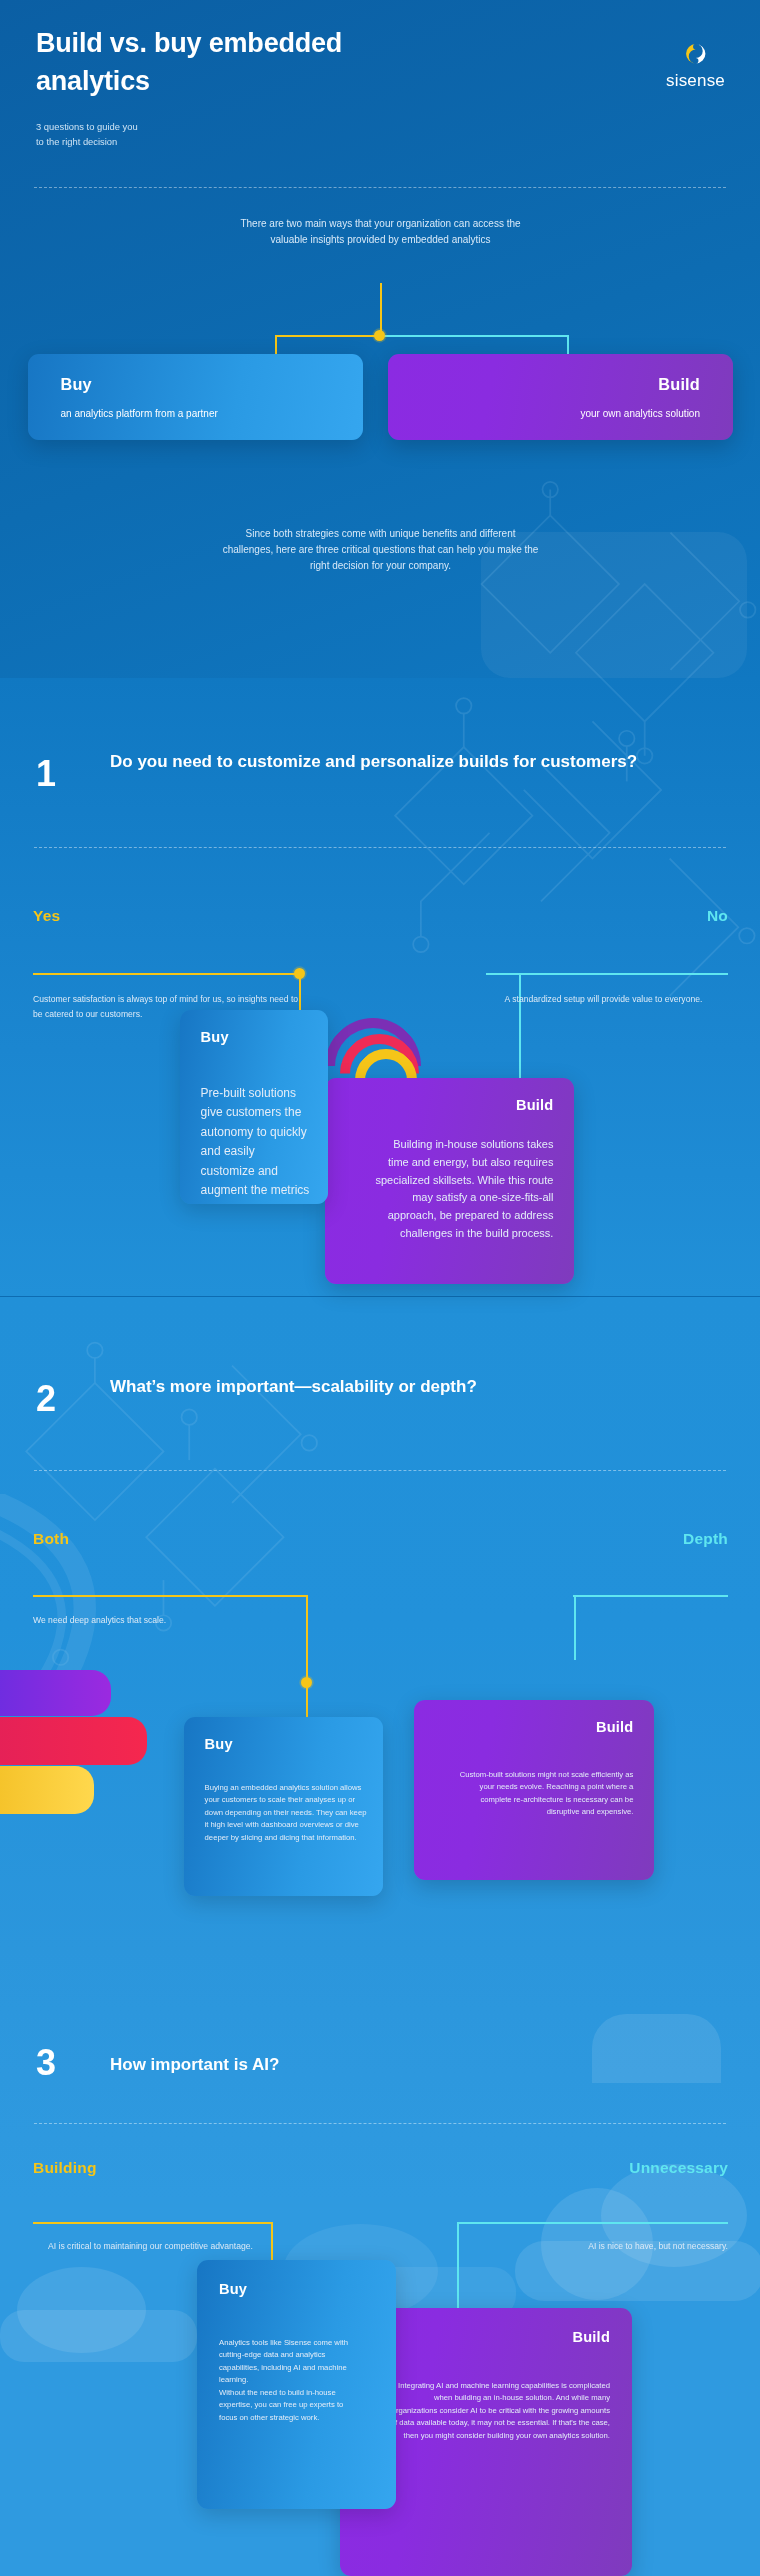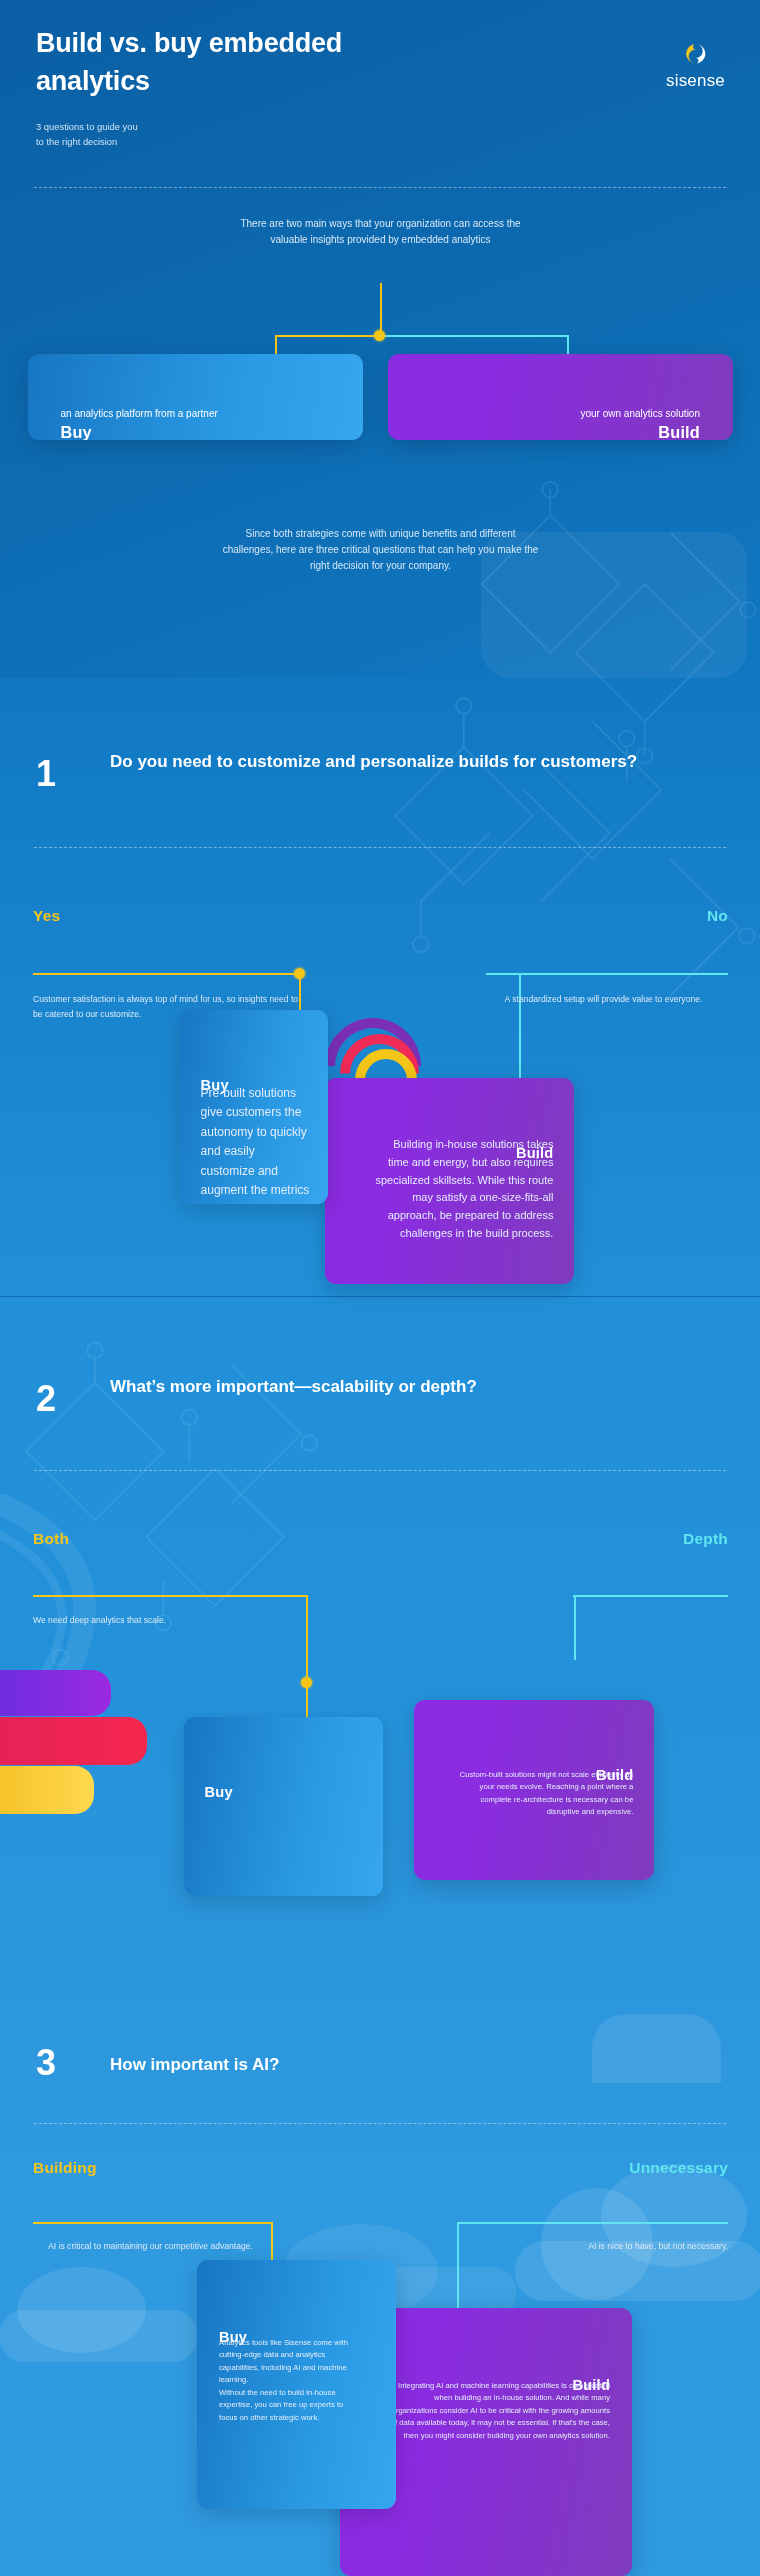--- a/index.html
+++ b/index.html
@@ -94,21 +94,21 @@
   }
   .card-buy {
     background: linear-gradient(100deg, #1776c4 0%, #2a9ae4 62%, #35a6ef 100%);
     box-shadow: 0 6.9px 22px rgba(0,0,0,.16);
   }
   .card-build {
     background: linear-gradient(100deg, #8b2be2 0%, #8a2ce0 30%, #7f3bbd 100%);
     box-shadow: 0 6.9px 22px rgba(0,0,0,.18);
   }
   .card-title {
-    font-weight: 700; color: #ffffff; letter-spacing: 0.2px; margin-top: 48px;
+    font-weight: 700; color: #ffffff; letter-spacing: 0.2px;
   }
   .card-body {
     color: #e4edf8; line-height: 1.62;
   }
 
   
   .hero-card { height: 86px; }
   .hero-card .card-title { font-size: 16.3px; }
   .hero-card .card-sub { font-size: 10px; color: #ffffff; font-weight: 500; margin-top: 6px; }
 
@@ -251,21 +251,21 @@
   <div class="ans-label ans-yellow" style="left:33px; top:907px;">Yes</div>
   <div class="ans-label ans-cyan" style="right:33px; top:907px;">No</div>
 
   <div class="line-h" style="left:33px; top:973px; width:266px; background:#f5c518;"></div>
   <div class="line-v" style="left:299px; top:973px; height:179px; background:#f5c518;"></div>
   <div class="dot" style="left:294px; top:968px;"></div>
 
   <div class="line-h" style="right:33px; top:973px; width:242px; background:#5fe6f0;"></div>
   <div class="line-v" style="left:519px; top:973px; height:161px; background:#5fe6f0;"></div>
 
-  <div class="ans-copy" style="left:33px; top:992px; width:275px;">Customer satisfaction is always top of mind for us, so insights need to be catered to our customize.</div>
+  <div class="ans-copy" style="left:33px; top:992px; width:275px;">Customer satisfaction is always top of mind for us, so insights need to be catered to our customers.</div>
   <div class="ans-copy" style="right:33px; top:992px; width:249px; text-align:center;">A standardized setup will provide value to everyone.</div>
 
   <div class="arc" style="left:325px; top:1018px; width:96px; height:96px; border-width:10.3px; border-color:#7b2fb5 transparent transparent #7b2fb5; transform:rotate(45deg);"></div>
   <div class="arc" style="left:340px; top:1034px; width:79px; height:79px; border-width:10.3px; border-color:#ef2b56 transparent transparent #ef2b56; transform:rotate(45deg);"></div>
   <div class="arc" style="left:355px; top:1049px; width:62px; height:62px; border-width:10.3px; border-color:#f5c518 transparent transparent #f5c518; transform:rotate(45deg);"></div>
 
   <div class="card card-build" style="left:325px; top:1078px; width:249px; height:206px;">
     <div class="card-title" style="position:absolute; right:20.6px; top:19px; font-size:14.6px;">Build</div>
     <div class="card-body" style="position:absolute; right:20.6px; top:58px; width:180px; text-align:right; font-size:11px;">Building in-house solutions takes time and energy, but also requires specialized skillsets. While this route may satisfy a one-size-fits-all approach, be prepared to address challenges in the build process.</div>
   </div>
@@ -296,20 +296,21 @@
   <div class="pill" style="left:-52px; top:1717px; width:199px; height:48px; background:linear-gradient(90deg,#e01f5a,#f5274e);"></div>
   <div class="pill" style="left:-52px; top:1766px; width:146px; height:48px; background:linear-gradient(90deg,#f0b818,#ffd84d);"></div>
 
   <div class="card card-build" style="left:414px; top:1700px; width:240px; height:180px;">
     <div class="card-title" style="position:absolute; right:20.6px; top:19px; font-size:14.6px;">Build</div>
     <div class="card-body" style="position:absolute; right:20.6px; top:69px; width:185px; text-align:right; font-size:7.7px;">Custom-built solutions might not scale efficiently as your needs evolve. Reaching a point where a complete re-architecture is necessary can be disruptive and expensive.</div>
   </div>
 
   <div class="card card-buy" style="left:184px; top:1717px; width:199px; height:179px;">
     <div class="card-title" style="position:absolute; left:20.6px; top:19px; font-size:14.6px;">Buy</div>
+    <div class="card-body" style="position:absolute; left:20.6px; top:65px; width:163px; font-size:7.7px;">Buying an embedded analytics solution allows your customers to scale their analyses up or down depending on their needs. They can keep it high level with dashboard overviews or dive deeper by slicing and dicing that information.</div>
   </div>
 
   <div class="q-num" style="left:36px; top:2045px;">3</div>
   <div class="q-text" style="left:110px; top:2052px; width:481px;">How important is AI?</div>
   <div class="dash-rule" style="left:34px; top:2123px; width:692px;"></div>
 
   <div class="ans-label ans-yellow" style="left:33px; top:2159px;">Building</div>
   <div class="ans-label ans-cyan" style="right:33px; top:2159px;">Unnecessary</div>
 
   <div class="line-h" style="left:33px; top:2222px; width:239px; background:#f5c518;"></div>

